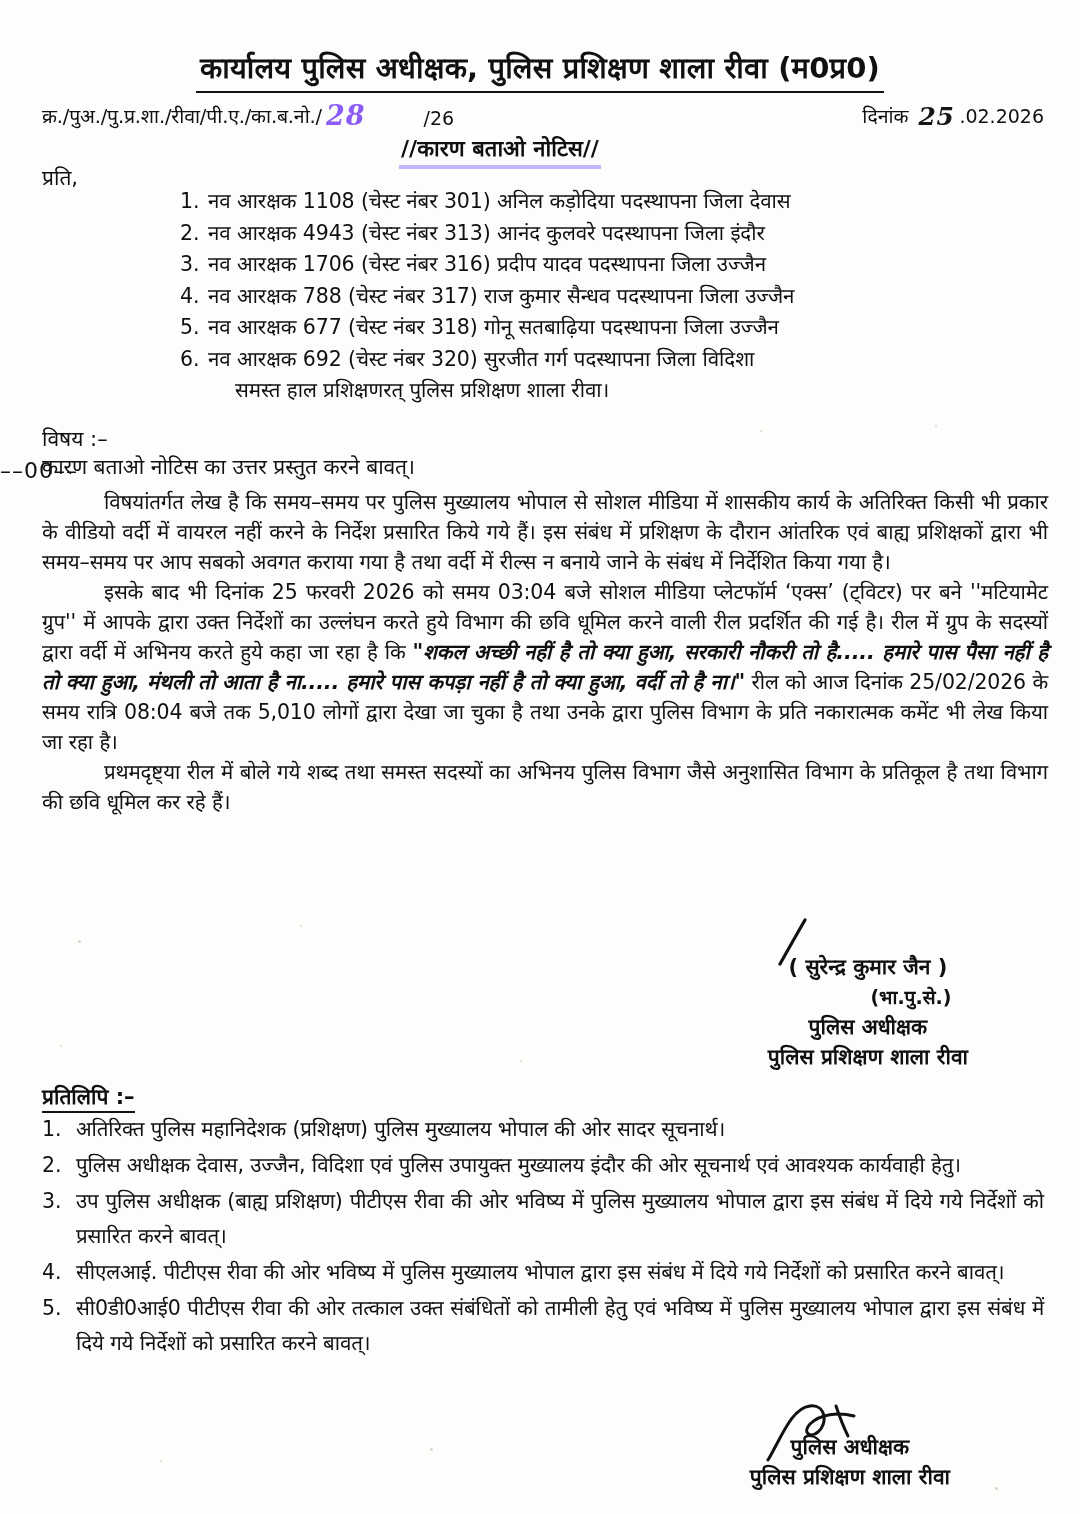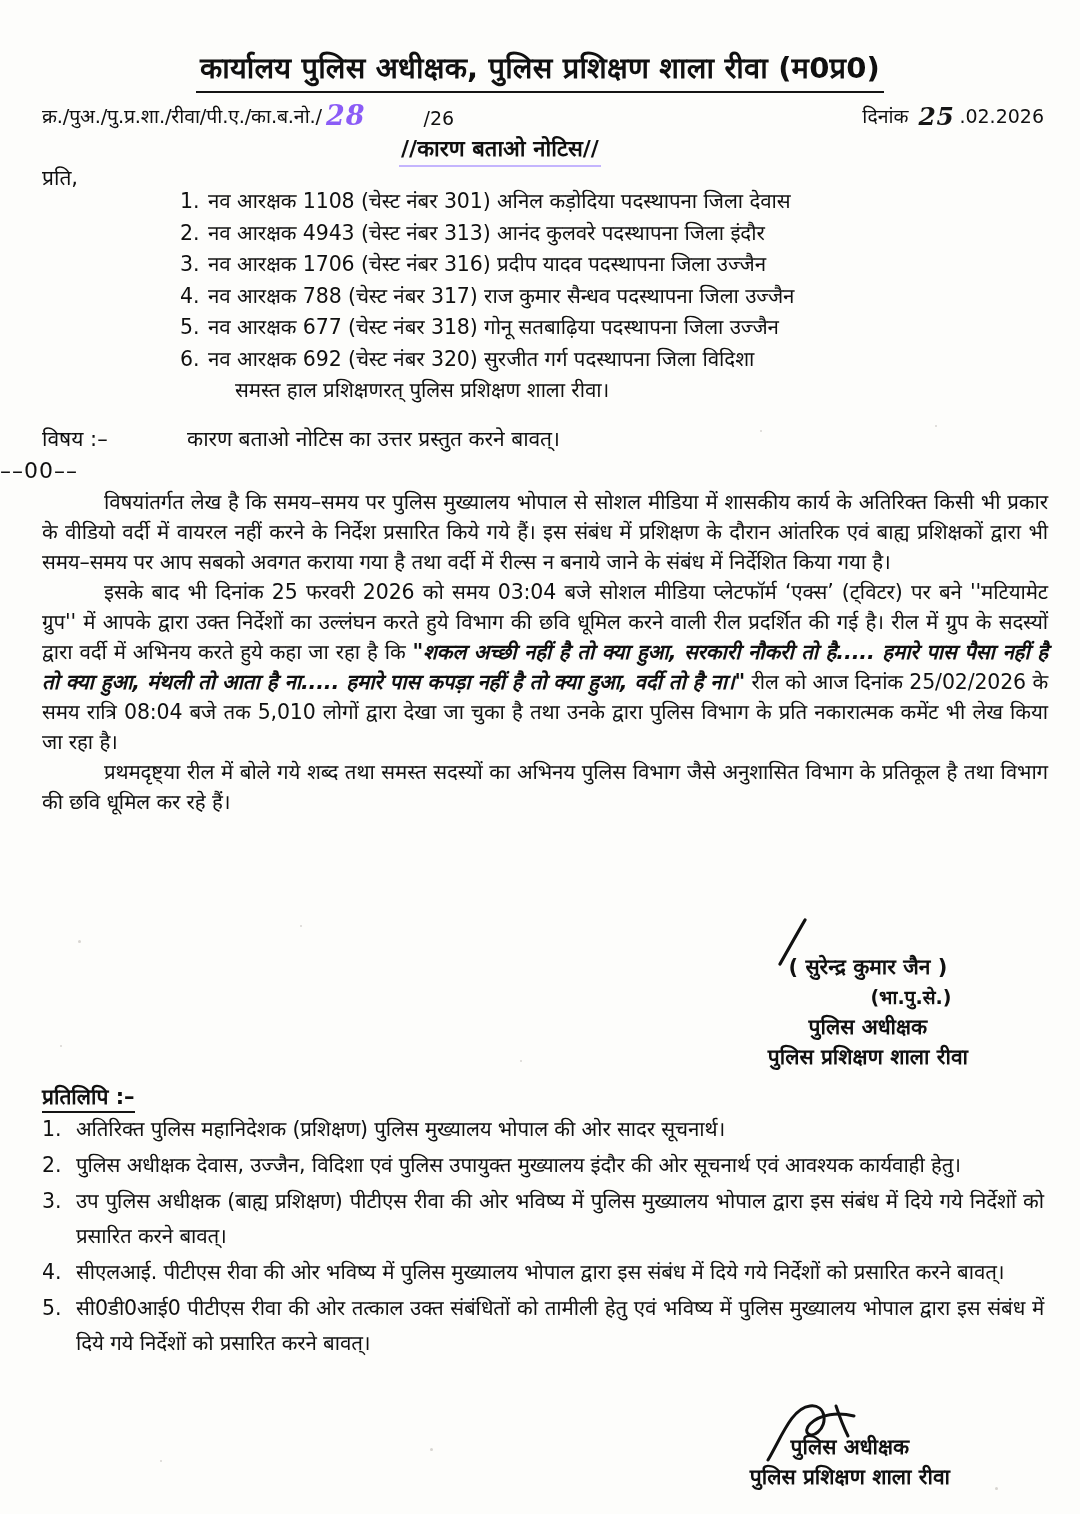--- a/index.html
+++ b/index.html
@@ -90,21 +90,21 @@
   .notice-title {
     position: absolute;
     top: 132px; left: 0; right: 0;
     text-align: center;
   }
   .notice-title span {
     display: inline-block;
     font-family: "DejaVu Sans", sans-serif;
     font-weight: 700;
     font-size: 22px;
-    border-bottom: 2px solid #c4b5fd;
+    border-bottom: 4px solid #c4b5fd;
     padding: 0 2px 3px 2px;
     margin-left: -80px;
   }
 
   
   .prati {
     position: absolute;
     top: 163px; left: 42px;
     font-family: "DejaVu Sans", sans-serif;
     font-size: 21px;
@@ -130,20 +130,21 @@
     letter-spacing: -.1px;
   }
 
   
   .subject {
     position: absolute;
     top: 424px; left: 42px; right: 40px;
     font-family: "DejaVu Sans", sans-serif;
     font-size: 21px;
     display: flex;
+    flex-direction: column;
   }
   .subject .s-label { width: 145px; flex: none; }
   .subject .s-text { letter-spacing: -.1px; }
 
   .rule-00 {
     position: absolute;
     top: 458px; left: 0; right: 16px;
     font-family: "DejaVu Sans", sans-serif;
     font-size: 22px;
     letter-spacing: 1px;

